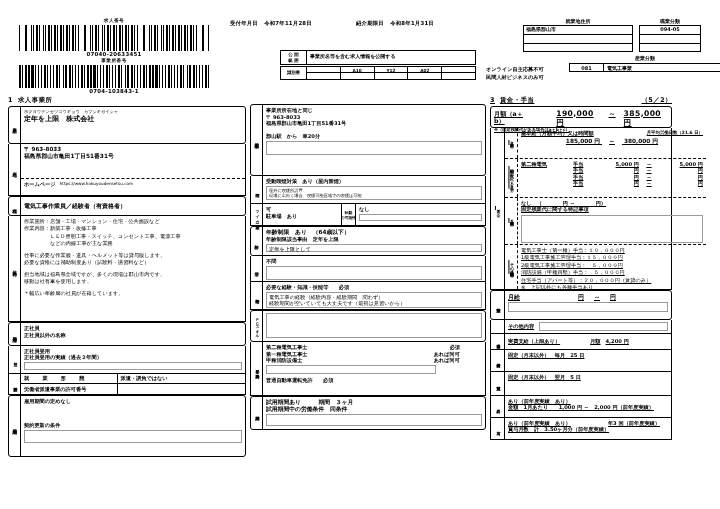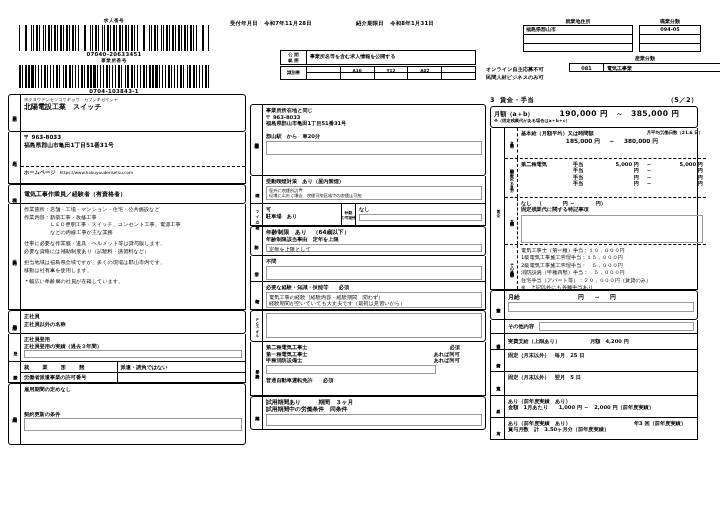--- a/index.html
+++ b/index.html
@@ -93,21 +93,21 @@
   .tr-job .cell:last-child{ border-bottom:0.6px solid #000;}
   .tr-ind { margin-top:3px; margin-left:46px; width:152px;}
   .tr-ind .row2 { display:flex; }
   .tr-ind .c1 { width:34px; border:0.6px solid #000; border-right:none; height:9px; font-size:5px; font-weight:bold; text-align:center; line-height:9px;}
   .tr-ind .c2 { flex:1; border:0.6px solid #000; height:9px; font-size:5px; font-weight:bold; padding:0 3px; line-height:9px;}
 
   
   .cols { display:flex; gap:4px; }
   .colL { width:238px; }
   .colM { width:236px; }
-  .colR { width:208px; }
+  .colR { width:182px;text-decoration:underline; }
 
   .secttl { font-size:6.4px; font-weight:bold; margin:2px 0 1.5px 0; letter-spacing:.5px;}
   .secttl .n { margin-right:5px; }
 
   .rowbox { display:flex; }
   .rowbox > .vl { width:11px; flex:none; display:flex; align-items:center; justify-content:center; }
   .rowbox > .bd { flex:1; }
 
   .grp { border:0.6px solid #000; }
   .grp.em { border:1.4px solid #000; border-radius:3px; }
@@ -213,26 +213,29 @@
           <div class="c2">電気工事業</div>
         </div>
       </div>
     </div>
   </div>
 
   <div class="cols">
 
     <div class="colL">
 
+      <div class="secttl">
+        <span class="n">1</span><span>求人事業所</span>
+      </div>
 
       <div class="rowbox grp em" style="height:38px;">
         <div class="vl vlab sm">事業所名</div>
         <div class="bd cell-pad" style="border-left:0.6px solid #000;">
           <div class="tiny">ホクヨウデンセツコウギョウ　カブシキガイシャ</div>
-          <div style="font-size:7px;font-weight:bold;margin-top:1px;">北陽電設工業　スイッチ</div>
+          <div style="font-size:7px;font-weight:bold;margin-top:1px;">定年を上限　株式会社</div>
         </div>
       </div>
 
       <div class="rowbox grp" style="height:52px;border-top:none;">
         <div class="vl vlab sm">所在地</div>
         <div class="bd" style="border-left:0.6px solid #000;">
           <div class="cell-pad" style="height:34px;">
             <div style="font-size:5.6px;font-weight:bold;">〒 963-8033</div>
             <div style="font-size:5.8px;font-weight:bold;margin-top:1px;">福島県郡山市亀田1丁目51番31号</div>
           </div>

